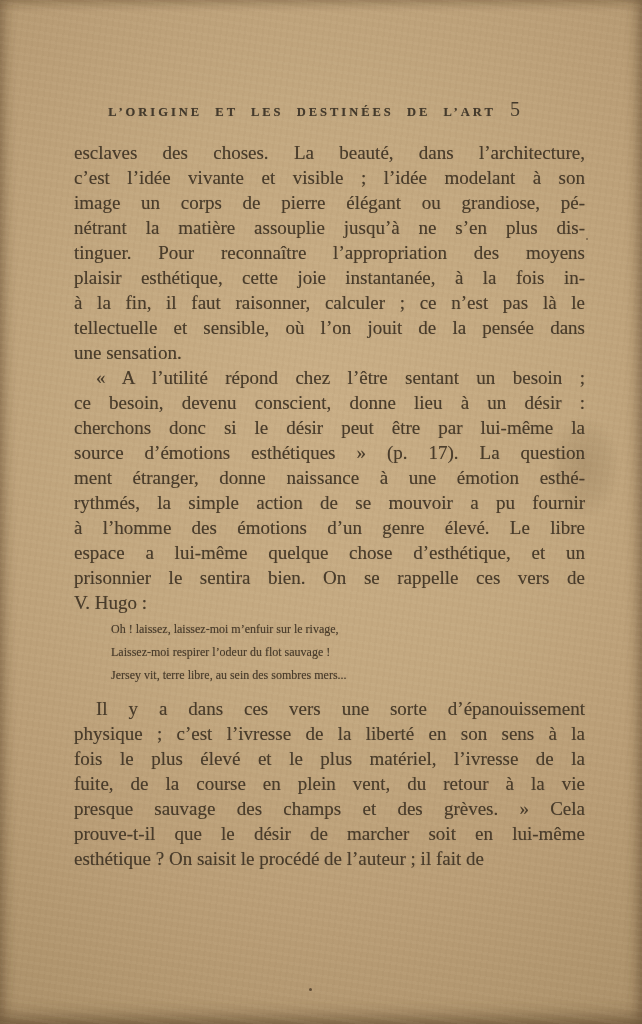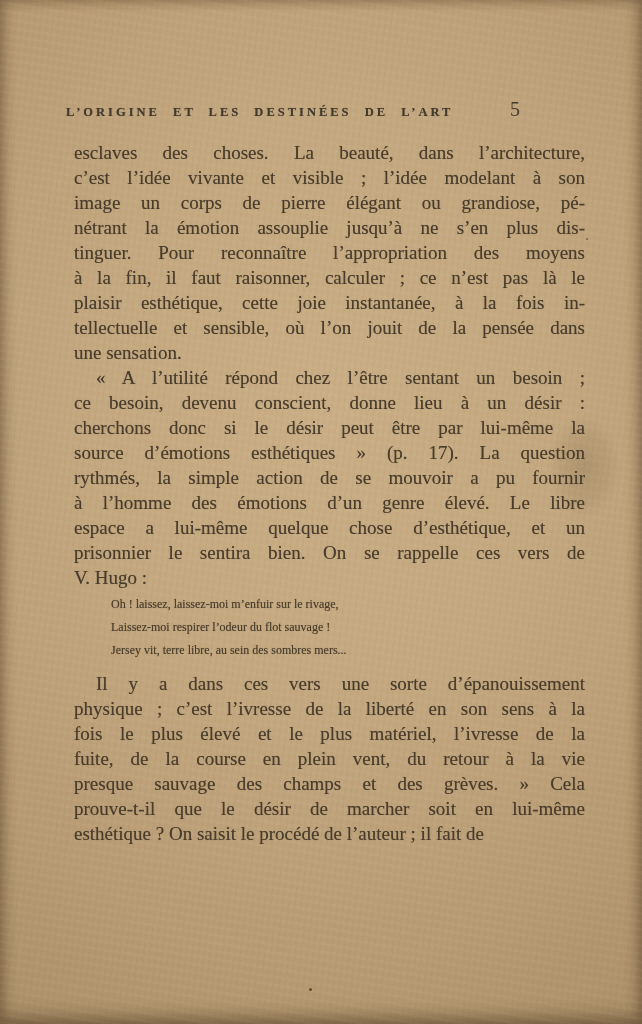--- a/index.html
+++ b/index.html
@@ -67,24 +67,24 @@
   }
   .header {
     position: absolute;
     top: 101px;
     left: 66px;
     width: 511px;
     height: 26px;
   }
   .header .title {
     position: absolute;
-    left: 0;
+    left: 8px;
     top: 4px;
     width: 456px;
-    text-align: left;
+    text-align: center;
     font-size: 12.5px;
     font-weight: 700;
     letter-spacing: 3px;
     word-spacing: 7px;
     color: #443a2c;
     text-shadow: 0 0 0.7px rgba(68, 58, 44, 0.55);
     white-space: nowrap;
   }
   .header .pagenum {
     position: absolute;
@@ -133,33 +133,34 @@
     <div class="title" data-interactable="false">L’ORIGINE ET LES DESTINÉES DE L’ART</div>
     <div class="pagenum" data-interactable="false">5</div>
   </div>
 
   <div class="textblock" data-interactable="false">
 
     <div class="para" data-interactable="false">
       <div class="line j" data-interactable="false">esclaves des choses. La beauté, dans l’architecture,</div>
       <div class="line j" data-interactable="false">c’est l’idée vivante et visible ; l’idée modelant à son</div>
       <div class="line j" data-interactable="false">image un corps de pierre élégant ou grandiose, pé-</div>
-      <div class="line j" data-interactable="false">nétrant la émotion assouplie jusqu’à ne s’en plus dis-</div>
+      <div class="line j" data-interactable="false">nétrant la matière assouplie jusqu’à ne s’en plus dis-</div>
       <div class="line j" data-interactable="false">tinguer. Pour reconnaître l’appropriation des moyens</div>
+      <div class="line j" data-interactable="false">plaisir esthétique, cette joie instantanée, à la fois in-</div>
       <div class="line j" data-interactable="false">à la fin, il faut raisonner, calculer ; ce n’est pas là le</div>
-      <div class="line j" data-interactable="false">plaisir esthétique, cette joie instantanée, à la fois in-</div>
       <div class="line j" data-interactable="false">tellectuelle et sensible, où l’on jouit de la pensée dans</div>
       <div class="line last" data-interactable="false">une sensation.</div>
     </div>
 
     <div class="para" data-interactable="false">
       <div class="line j indent" data-interactable="false">« A l’utilité répond chez l’être sentant un besoin ;</div>
       <div class="line j" data-interactable="false">ce besoin, devenu conscient, donne lieu à un désir :</div>
       <div class="line j" data-interactable="false">cherchons donc si le désir peut être par lui-même la</div>
       <div class="line j" data-interactable="false">source d’émotions esthétiques » (p. 17). La question</div>
+      <div class="line j" data-interactable="false">ment étranger, donne naissance à une émotion esthé-</div>
       <div class="line j" data-interactable="false">rythmés, la simple action de se mouvoir a pu fournir</div>
       <div class="line j" data-interactable="false">à l’homme des émotions d’un genre élevé. Le libre</div>
       <div class="line j" data-interactable="false">espace a lui-même quelque chose d’esthétique, et un</div>
       <div class="line j" data-interactable="false">prisonnier le sentira bien. On se rappelle ces vers de</div>
       <div class="line last" data-interactable="false">V. Hugo :</div>
     </div>
 
     <div class="verse" data-interactable="false">
       <div class="vline" data-interactable="false">Oh ! laissez, laissez-moi m’enfuir sur le rivage,</div>
       <div class="vline" data-interactable="false">Laissez-moi respirer l’odeur du flot sauvage !</div>

